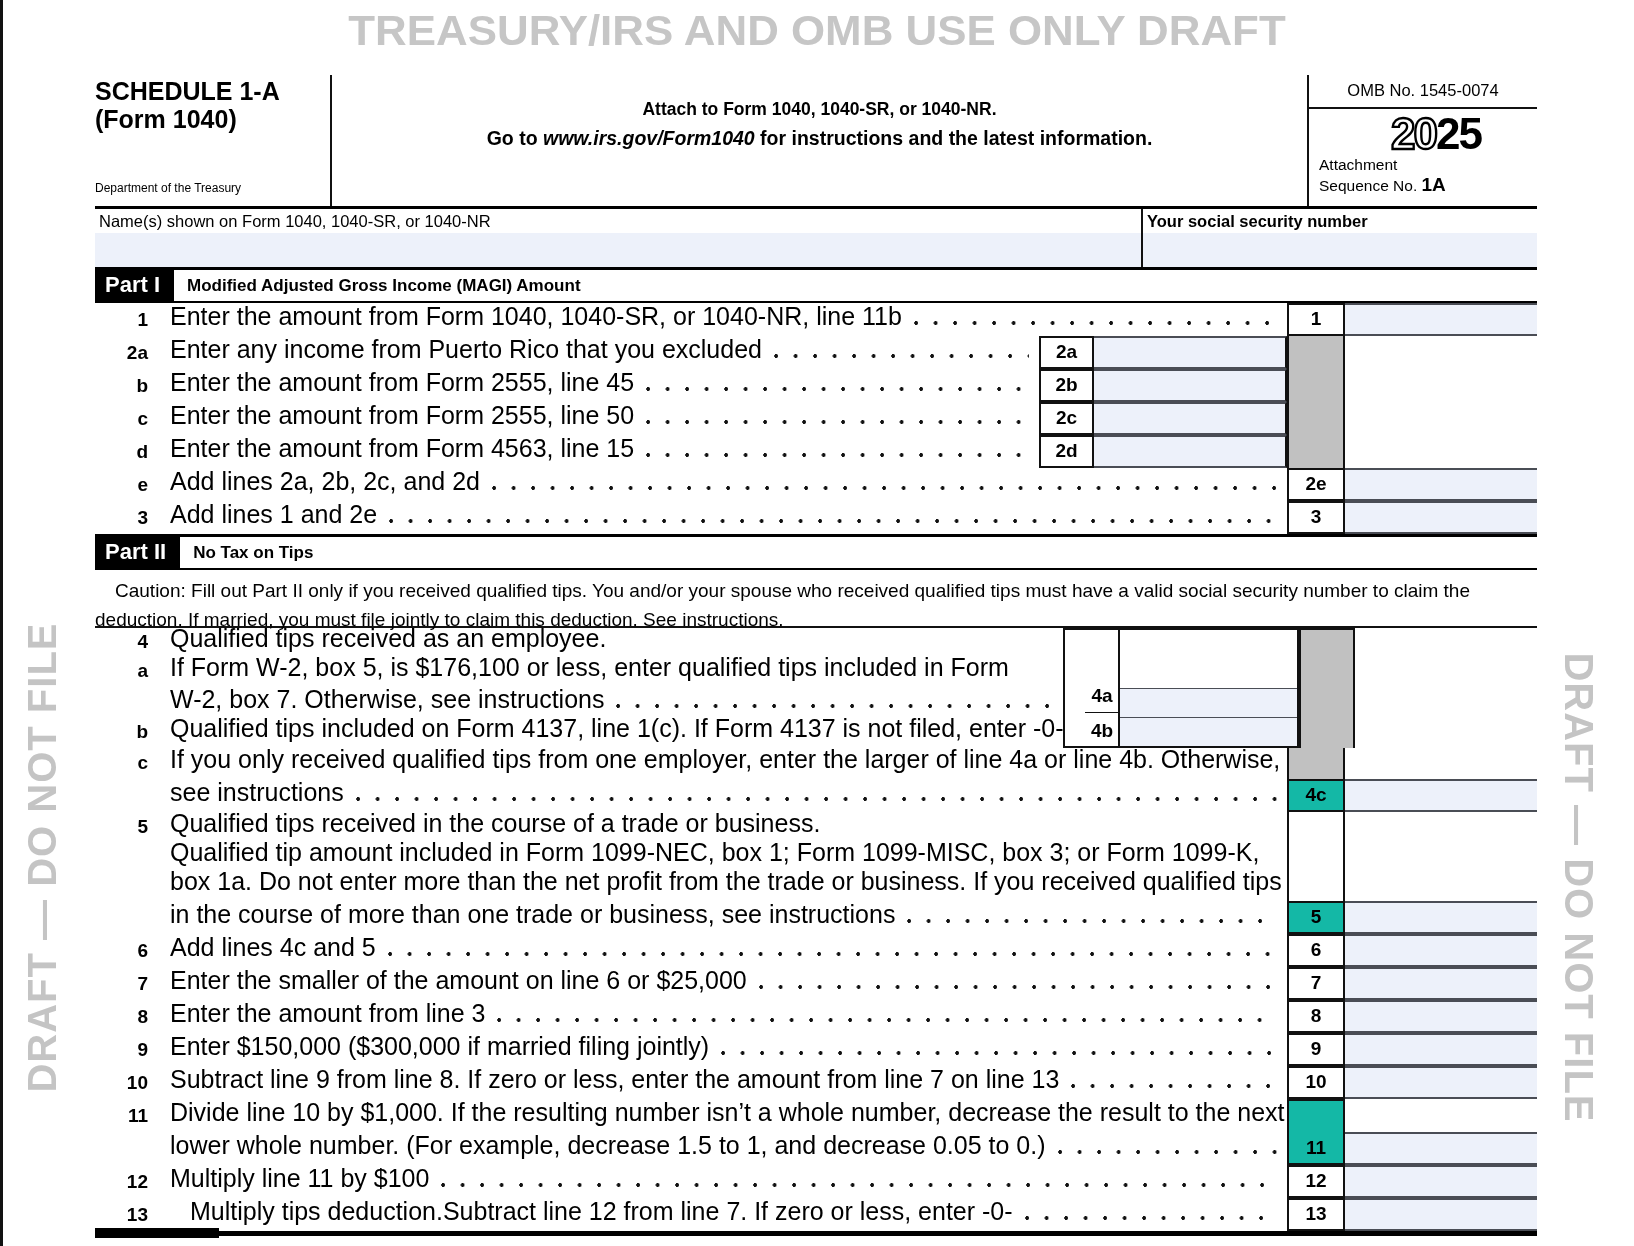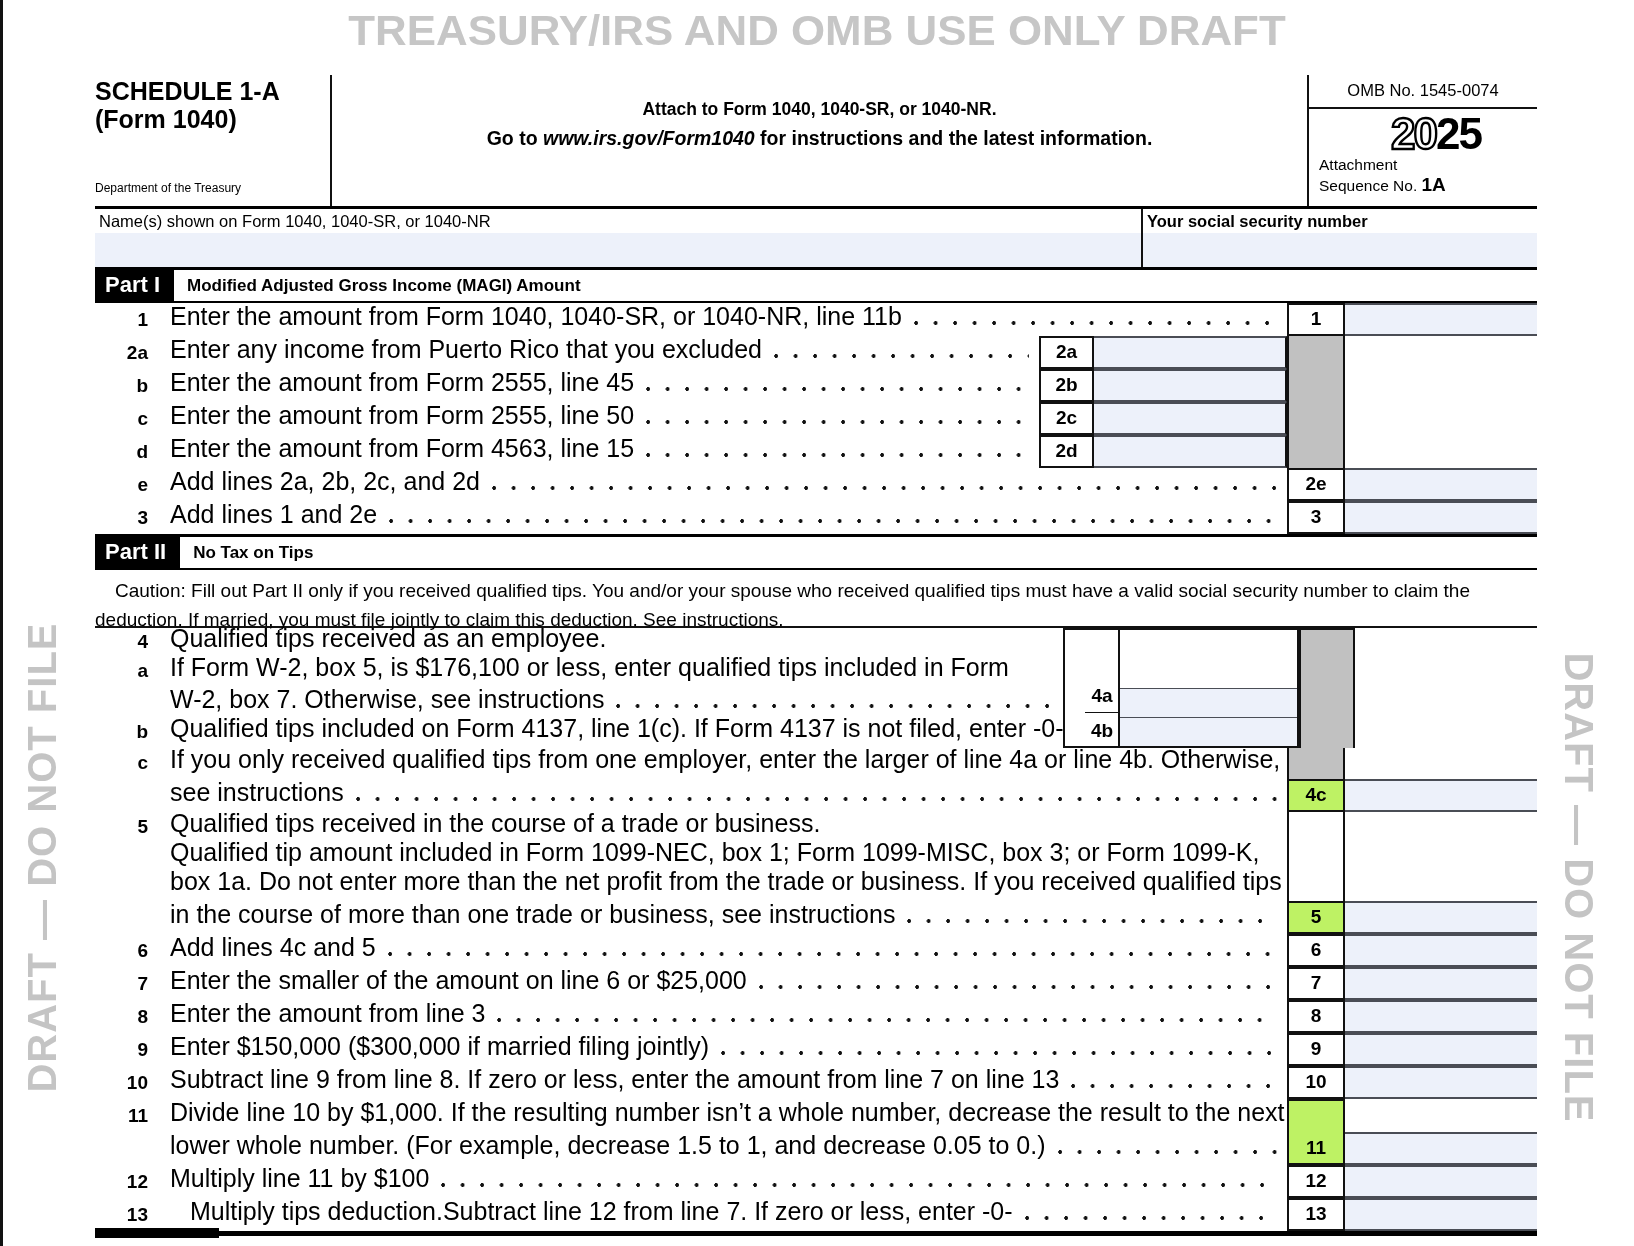--- a/index.html
+++ b/index.html
@@ -72,21 +72,21 @@
   .midwrap{width:248px;box-sizing:border-box;border:2px solid #111;display:flex;}
   .midlabels{width:55px;border-right:2px solid #111;box-sizing:border-box;display:flex;flex-direction:column;padding-left:20px;}
   .midlabel-tall{flex:1;border-bottom:1px solid #111;display:flex;align-items:flex-end;justify-content:center;font-weight:bold;font-size:19px;padding-bottom:5px;}
   .midlabel-sm{height:29px;display:flex;align-items:flex-end;justify-content:center;font-weight:bold;font-size:19px;padding-bottom:4px;}
   .midinputs{flex:1;display:flex;flex-direction:column;}
   .midwhite{height:58px;}
   .midblue{flex:1;background:#edf1fa;border-top:1.5px solid #4a4d55;}
   .colstack{display:flex;flex-direction:column;box-sizing:border-box;}
   .lnspacer{flex:1;border-left:2px solid #111;border-right:2px solid #111;box-sizing:border-box;}
   .lnspacer.gray{background:#c1c1c1;}
-  .lncell{height:33px;box-sizing:border-box;border:2px solid #111;display:flex;align-items:flex-end;justify-content:center;font-weight:bold;font-size:19px;padding-bottom:4px;background:#bef264;}
+  .lncell{height:33px;box-sizing:border-box;border:2px solid #111;display:flex;align-items:flex-end;justify-content:center;font-weight:bold;font-size:19px;padding-bottom:4px;background:#14b8a6;}
   .lncell.tall{height:66px;}
   .rspacer{flex:1;}
   .rblue{height:33px;background:#edf1fa;border-top:2px solid #4a4d55;border-bottom:2px solid #4a4d55;box-sizing:border-box;}
 
   .bottomline{position:relative;height:5px;background:#000;}
   .bottomline-thick{position:absolute;left:0;top:-3px;width:124px;height:10px;background:#000;}
 </style>
 </head>
 <body>
 

